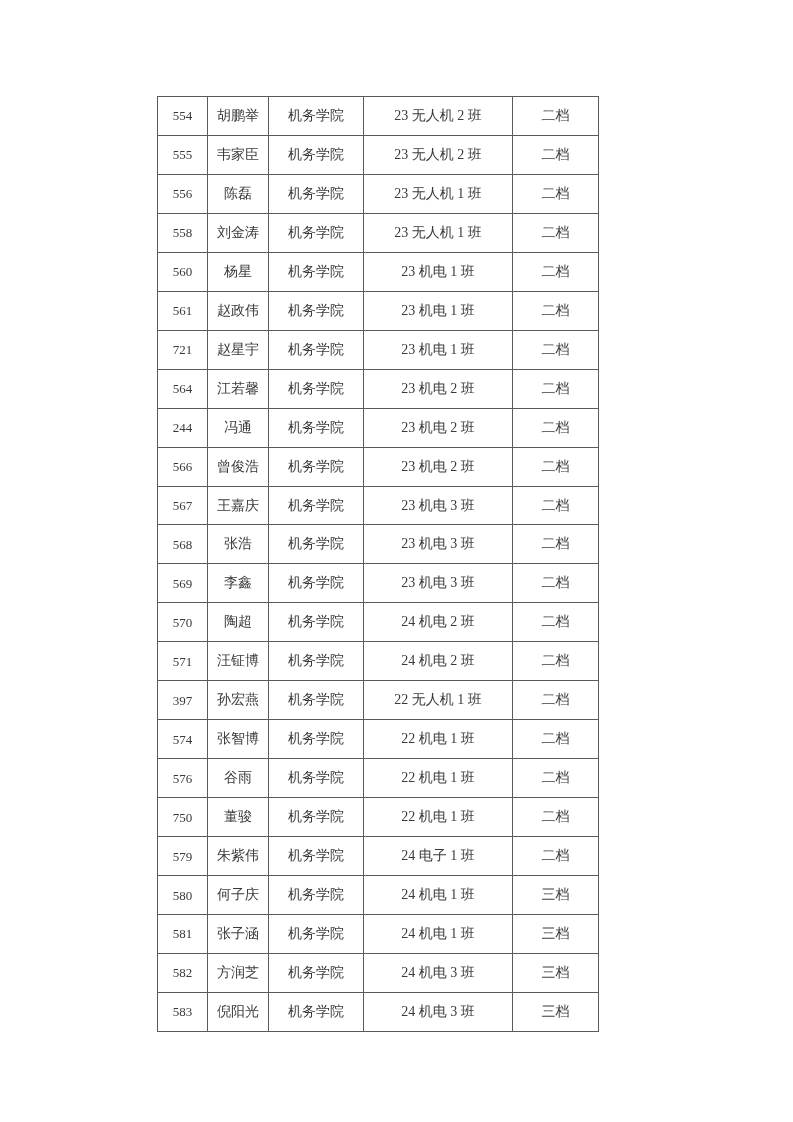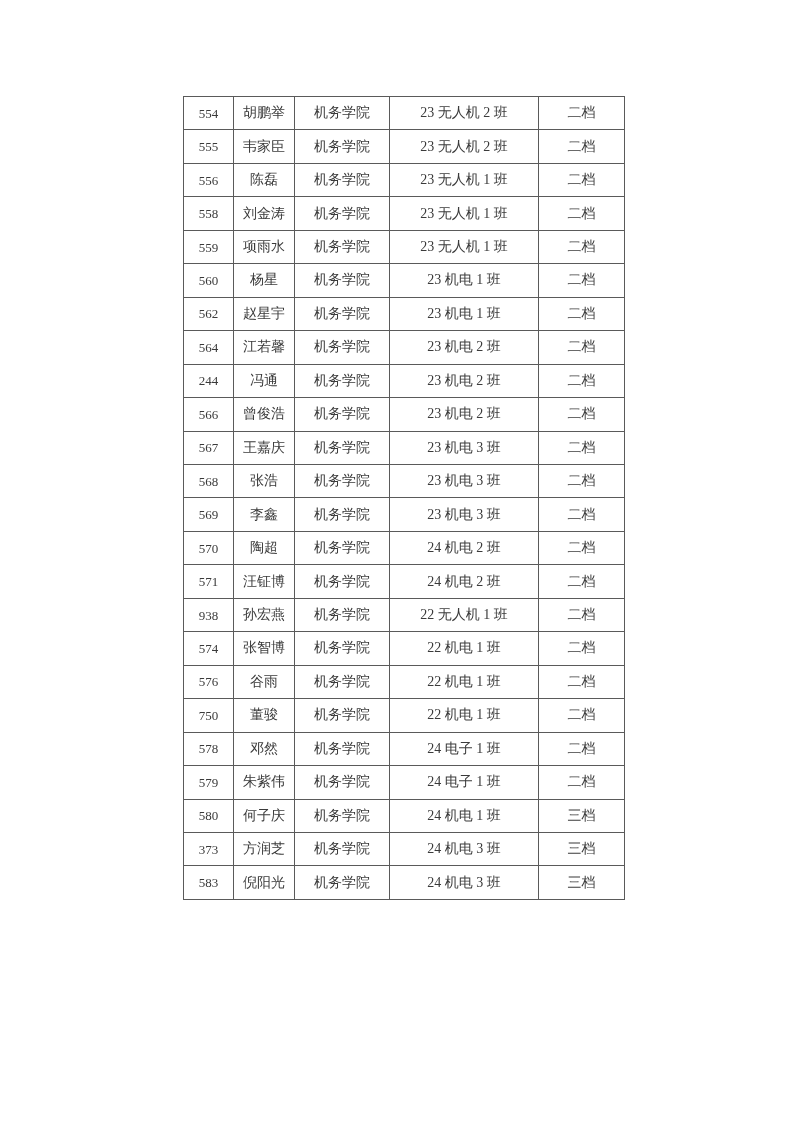--- a/index.html
+++ b/index.html
@@ -16,24 +16,24 @@
   .page {
     position: relative;
     width: 793px;
     height: 1122px;
     background: var(--page-bg);
     overflow: hidden;
     font-family: "Liberation Serif", "DejaVu Serif", serif;
   }
   table.roster {
     position: absolute;
-    left: 183px;
+    left: 157px;
     top: 96px;
     width: 441px;
-    height: 804px;
+    height: 936px;
     border-collapse: collapse;
     table-layout: fixed;
   }
   table.roster td {
     border: 1px solid var(--border-color);
     text-align: center;
     vertical-align: middle;
     font-size: 14px;
     line-height: 1;
     color: var(--text-color);
@@ -78,35 +78,35 @@
           <td class="col-tier">二档</td>
         </tr>
         <tr>
           <td class="col-number">558</td>
           <td class="col-name">刘金涛</td>
           <td class="col-college">机务学院</td>
           <td class="col-class">23 无人机 1 班</td>
           <td class="col-tier">二档</td>
         </tr>
         <tr>
-          <td class="col-number">559</td>
-          <td class="col-name">项雨水</td>
-          <td class="col-college">机务学院</td>
-          <td class="col-class">23 无人机 1 班</td>
-          <td class="col-tier">二档</td>
-        </tr>
-        <tr>
           <td class="col-number">560</td>
           <td class="col-name">杨星</td>
           <td class="col-college">机务学院</td>
           <td class="col-class">23 机电 1 班</td>
           <td class="col-tier">二档</td>
         </tr>
         <tr>
-          <td class="col-number">562</td>
+          <td class="col-number">561</td>
+          <td class="col-name">赵政伟</td>
+          <td class="col-college">机务学院</td>
+          <td class="col-class">23 机电 1 班</td>
+          <td class="col-tier">二档</td>
+        </tr>
+        <tr>
+          <td class="col-number">721</td>
           <td class="col-name">赵星宇</td>
           <td class="col-college">机务学院</td>
           <td class="col-class">23 机电 1 班</td>
           <td class="col-tier">二档</td>
         </tr>
         <tr>
           <td class="col-number">564</td>
           <td class="col-name">江若馨</td>
           <td class="col-college">机务学院</td>
           <td class="col-class">23 机电 2 班</td>
@@ -155,21 +155,21 @@
           <td class="col-tier">二档</td>
         </tr>
         <tr>
           <td class="col-number">571</td>
           <td class="col-name">汪钲博</td>
           <td class="col-college">机务学院</td>
           <td class="col-class">24 机电 2 班</td>
           <td class="col-tier">二档</td>
         </tr>
         <tr>
-          <td class="col-number">938</td>
+          <td class="col-number">397</td>
           <td class="col-name">孙宏燕</td>
           <td class="col-college">机务学院</td>
           <td class="col-class">22 无人机 1 班</td>
           <td class="col-tier">二档</td>
         </tr>
         <tr>
           <td class="col-number">574</td>
           <td class="col-name">张智博</td>
           <td class="col-college">机务学院</td>
           <td class="col-class">22 机电 1 班</td>
@@ -183,42 +183,42 @@
           <td class="col-tier">二档</td>
         </tr>
         <tr>
           <td class="col-number">750</td>
           <td class="col-name">董骏</td>
           <td class="col-college">机务学院</td>
           <td class="col-class">22 机电 1 班</td>
           <td class="col-tier">二档</td>
         </tr>
         <tr>
-          <td class="col-number">578</td>
-          <td class="col-name">邓然</td>
-          <td class="col-college">机务学院</td>
-          <td class="col-class">24 电子 1 班</td>
-          <td class="col-tier">二档</td>
-        </tr>
-        <tr>
           <td class="col-number">579</td>
           <td class="col-name">朱紫伟</td>
           <td class="col-college">机务学院</td>
           <td class="col-class">24 电子 1 班</td>
           <td class="col-tier">二档</td>
         </tr>
         <tr>
           <td class="col-number">580</td>
           <td class="col-name">何子庆</td>
           <td class="col-college">机务学院</td>
           <td class="col-class">24 机电 1 班</td>
           <td class="col-tier">三档</td>
         </tr>
         <tr>
-          <td class="col-number">373</td>
+          <td class="col-number">581</td>
+          <td class="col-name">张子涵</td>
+          <td class="col-college">机务学院</td>
+          <td class="col-class">24 机电 1 班</td>
+          <td class="col-tier">三档</td>
+        </tr>
+        <tr>
+          <td class="col-number">582</td>
           <td class="col-name">方润芝</td>
           <td class="col-college">机务学院</td>
           <td class="col-class">24 机电 3 班</td>
           <td class="col-tier">三档</td>
         </tr>
         <tr>
           <td class="col-number">583</td>
           <td class="col-name">倪阳光</td>
           <td class="col-college">机务学院</td>
           <td class="col-class">24 机电 3 班</td>

